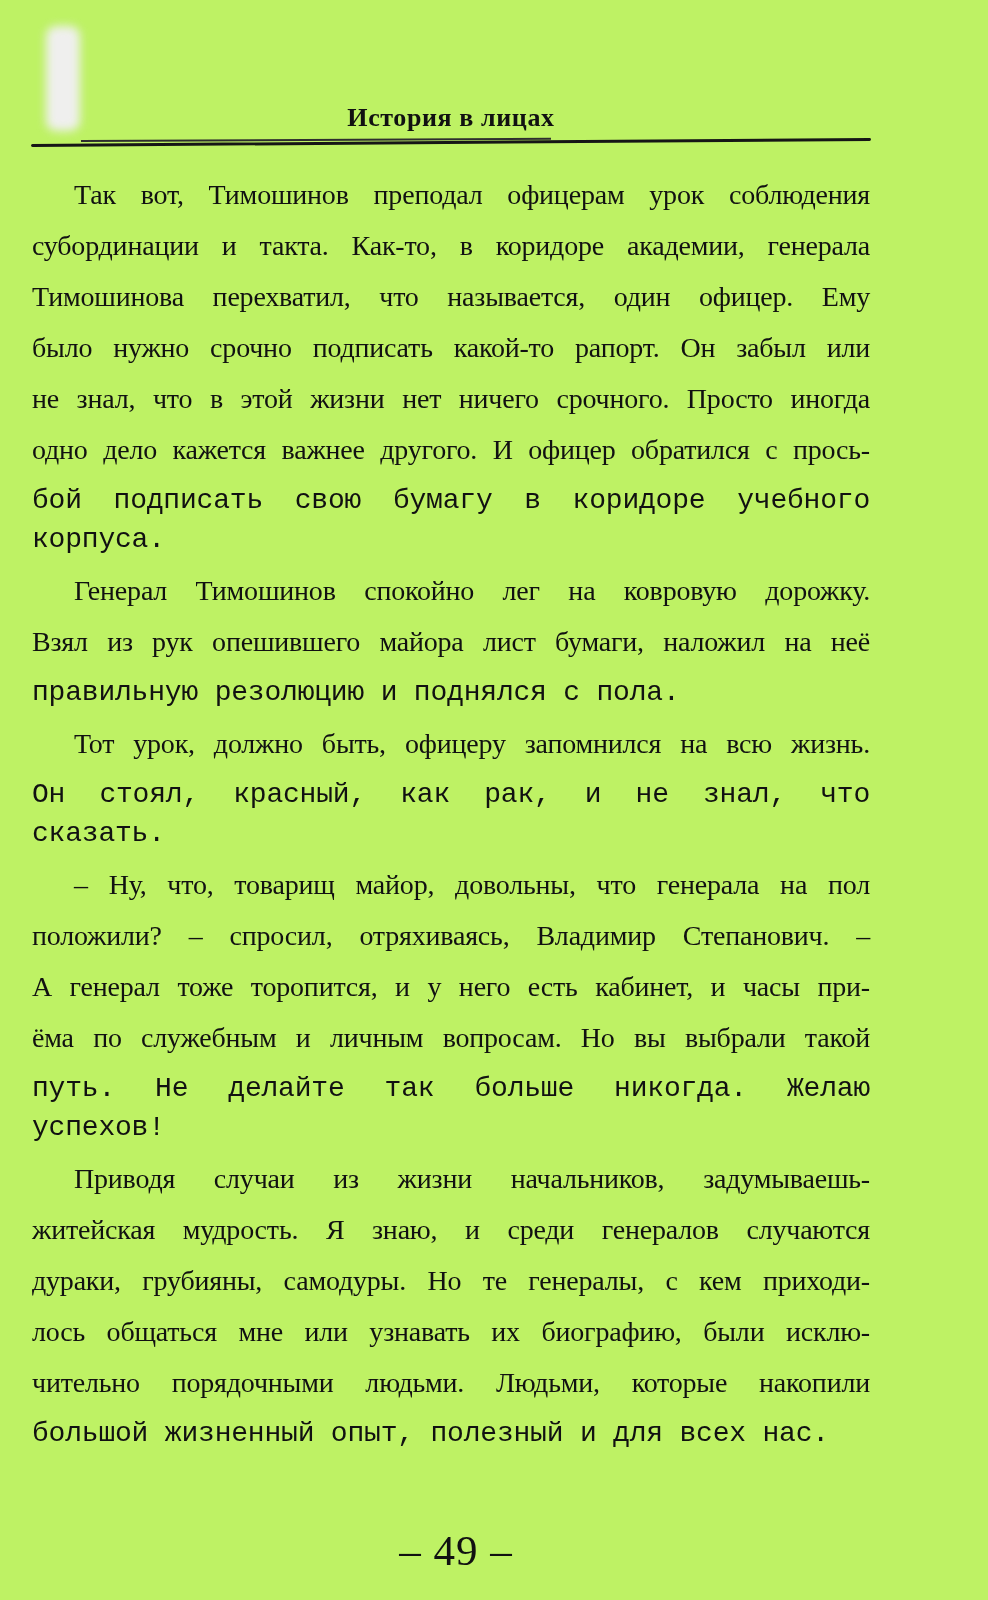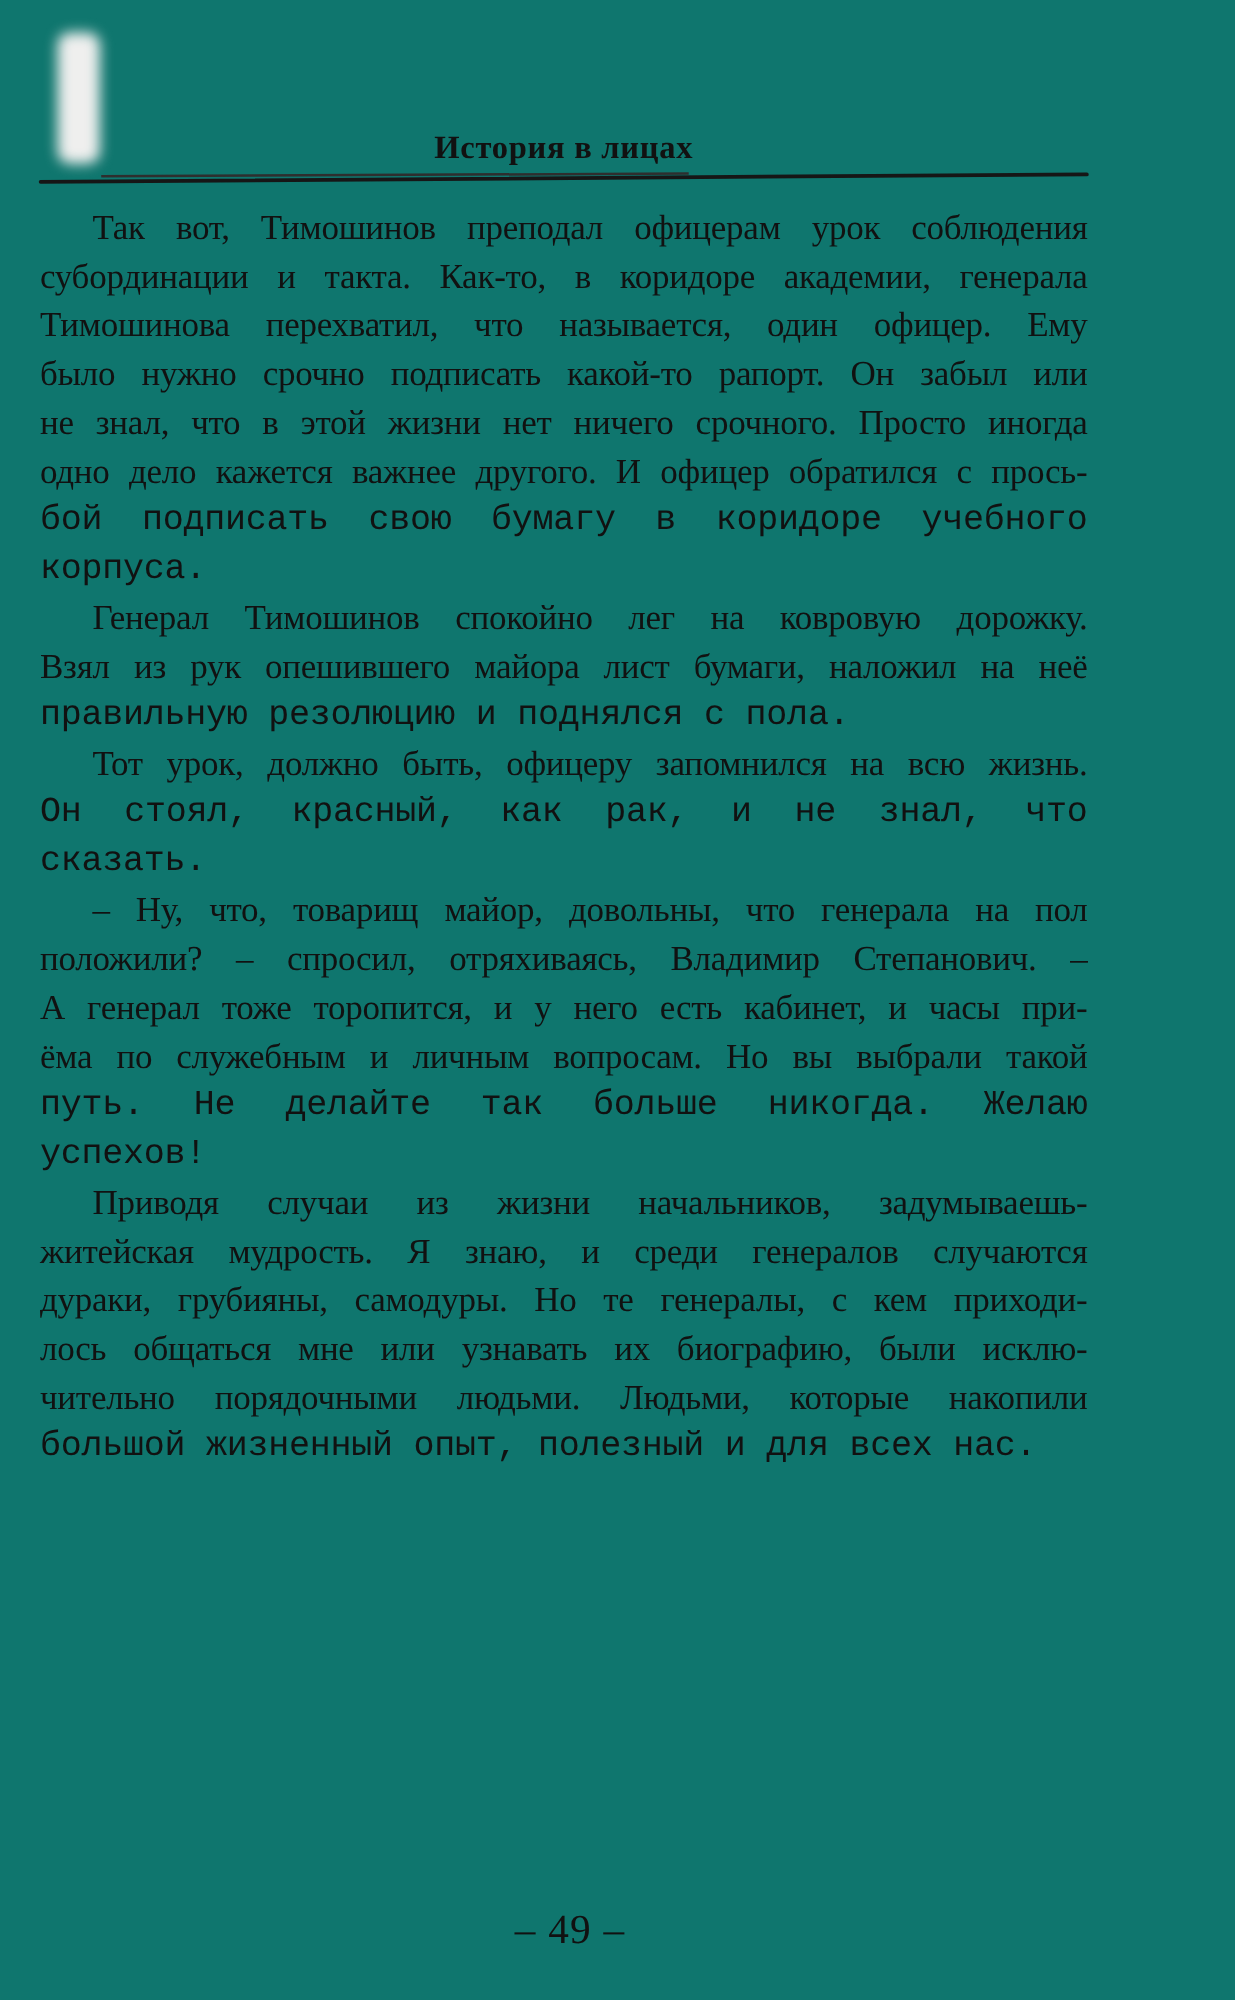--- a/index.html
+++ b/index.html
@@ -4,21 +4,21 @@
 <style>
   html, body {
     margin: 0;
     padding: 0;
     background: #e8e8e8;
   }
   .page {
     position: relative;
     width: 988px;
     height: 1600px;
-    background: #0f766e;
+    background: #bef264;
     overflow: hidden;
     font-family: "Liberation Serif", "DejaVu Serif", serif;
     color: #111111;
   }
   
   .scan-artifact {
     position: absolute;
     left: 46px;
     top: 26px;
     width: 34px;
@@ -69,35 +69,36 @@
   }
   .para {
     margin: 0;
   }
   .line {
     text-align: justify;
     text-align-last: justify;
     white-space: nowrap;
     
     white-space: normal;
+    margin-top: 12px;
   }
   .para .line:first-child {
     text-indent: 42px;
   }
   .para .line:last-child {
     text-align-last: left;
     font-family: Liberation Mono, monospace;
   }
   .page-number {
     position: absolute;
     top: 1526px;
     left: 32px;
     width: 848px;
     text-align: center;
-    font-size: 33px;
+    font-size: 43px;
     letter-spacing: 1px;
   }
 </style>
 </head>
 <body>
 
 <div class="page">
 
   <div class="scan-artifact"></div>
 

